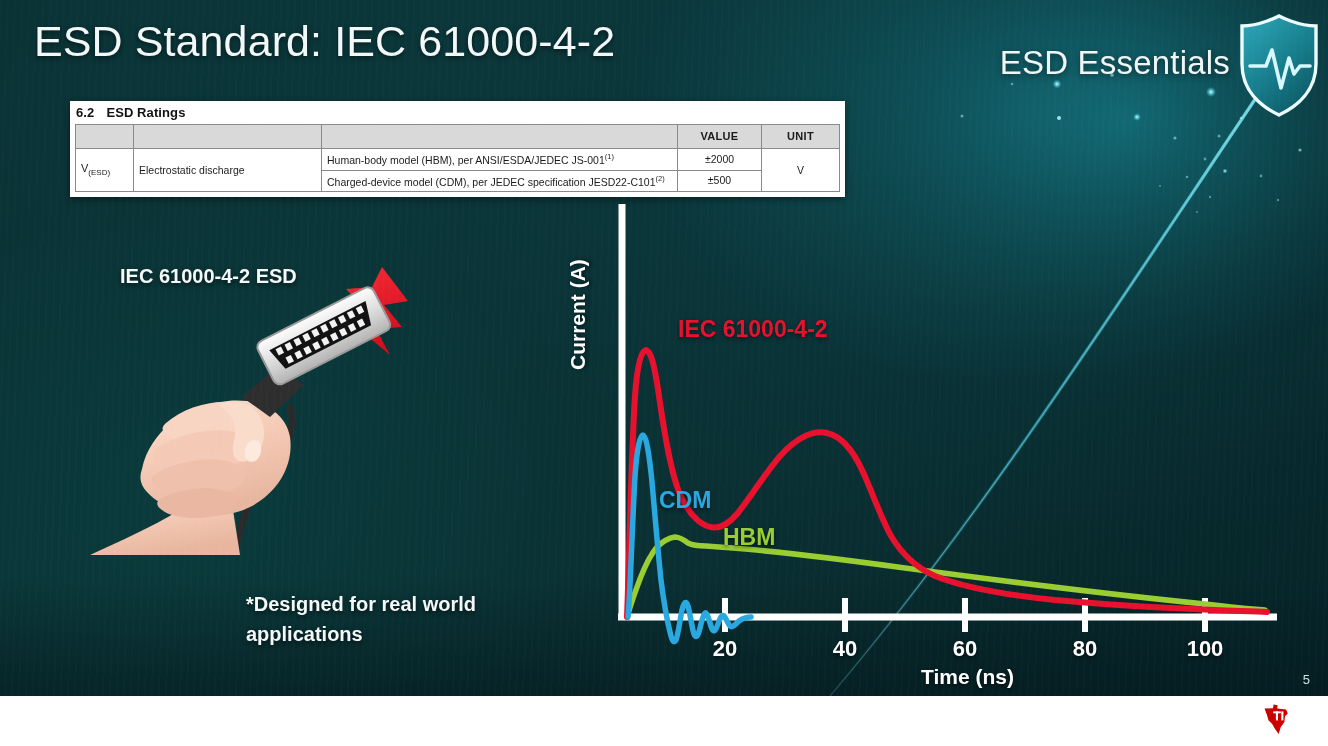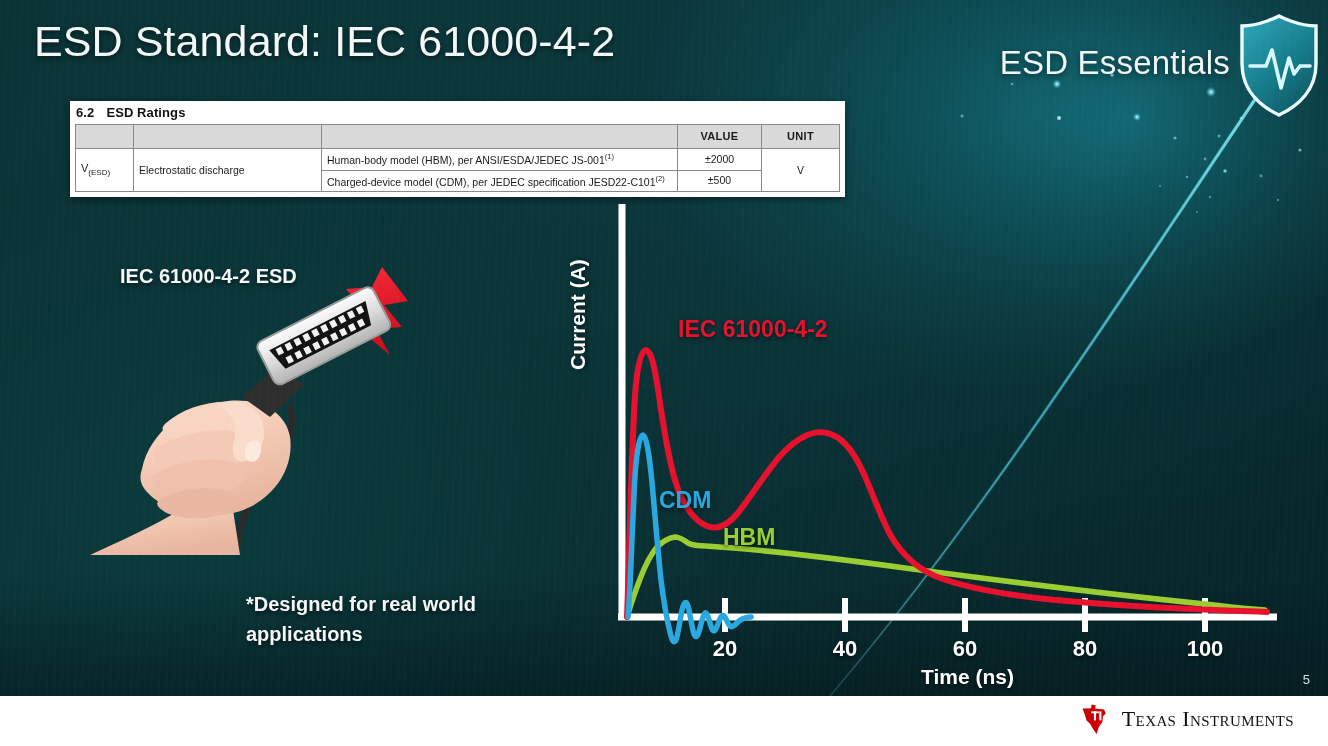--- a/index.html
+++ b/index.html
@@ -454,15 +454,14 @@
     <svg class="ti-mark" viewBox="0 0 34 34">
       <path d="M4.5 6.5 L13 6.2 L13.6 2.6 L17.6 3.2 L17.2 6.4 L26 7.4
                L27.8 11.6 L25 14.2 L24.4 20 L20.8 25 L18.6 32 L15.4 27.6
                L12.2 22 L8.6 18.4 L6.8 12.6 Z" fill="#cc0000"></path>
       <g fill="#ffffff">
         <rect x="13.2" y="9.4" width="7.6" height="1.9"></rect>
         <rect x="15.9" y="9.4" width="2.1" height="9"></rect>
         <rect x="21.3" y="9.4" width="2.1" height="9"></rect>
       </g>
     </svg>
-    <div class="ti-name">Texas Instruments</div>
   </div>
 </div>
 
 </body></html>

